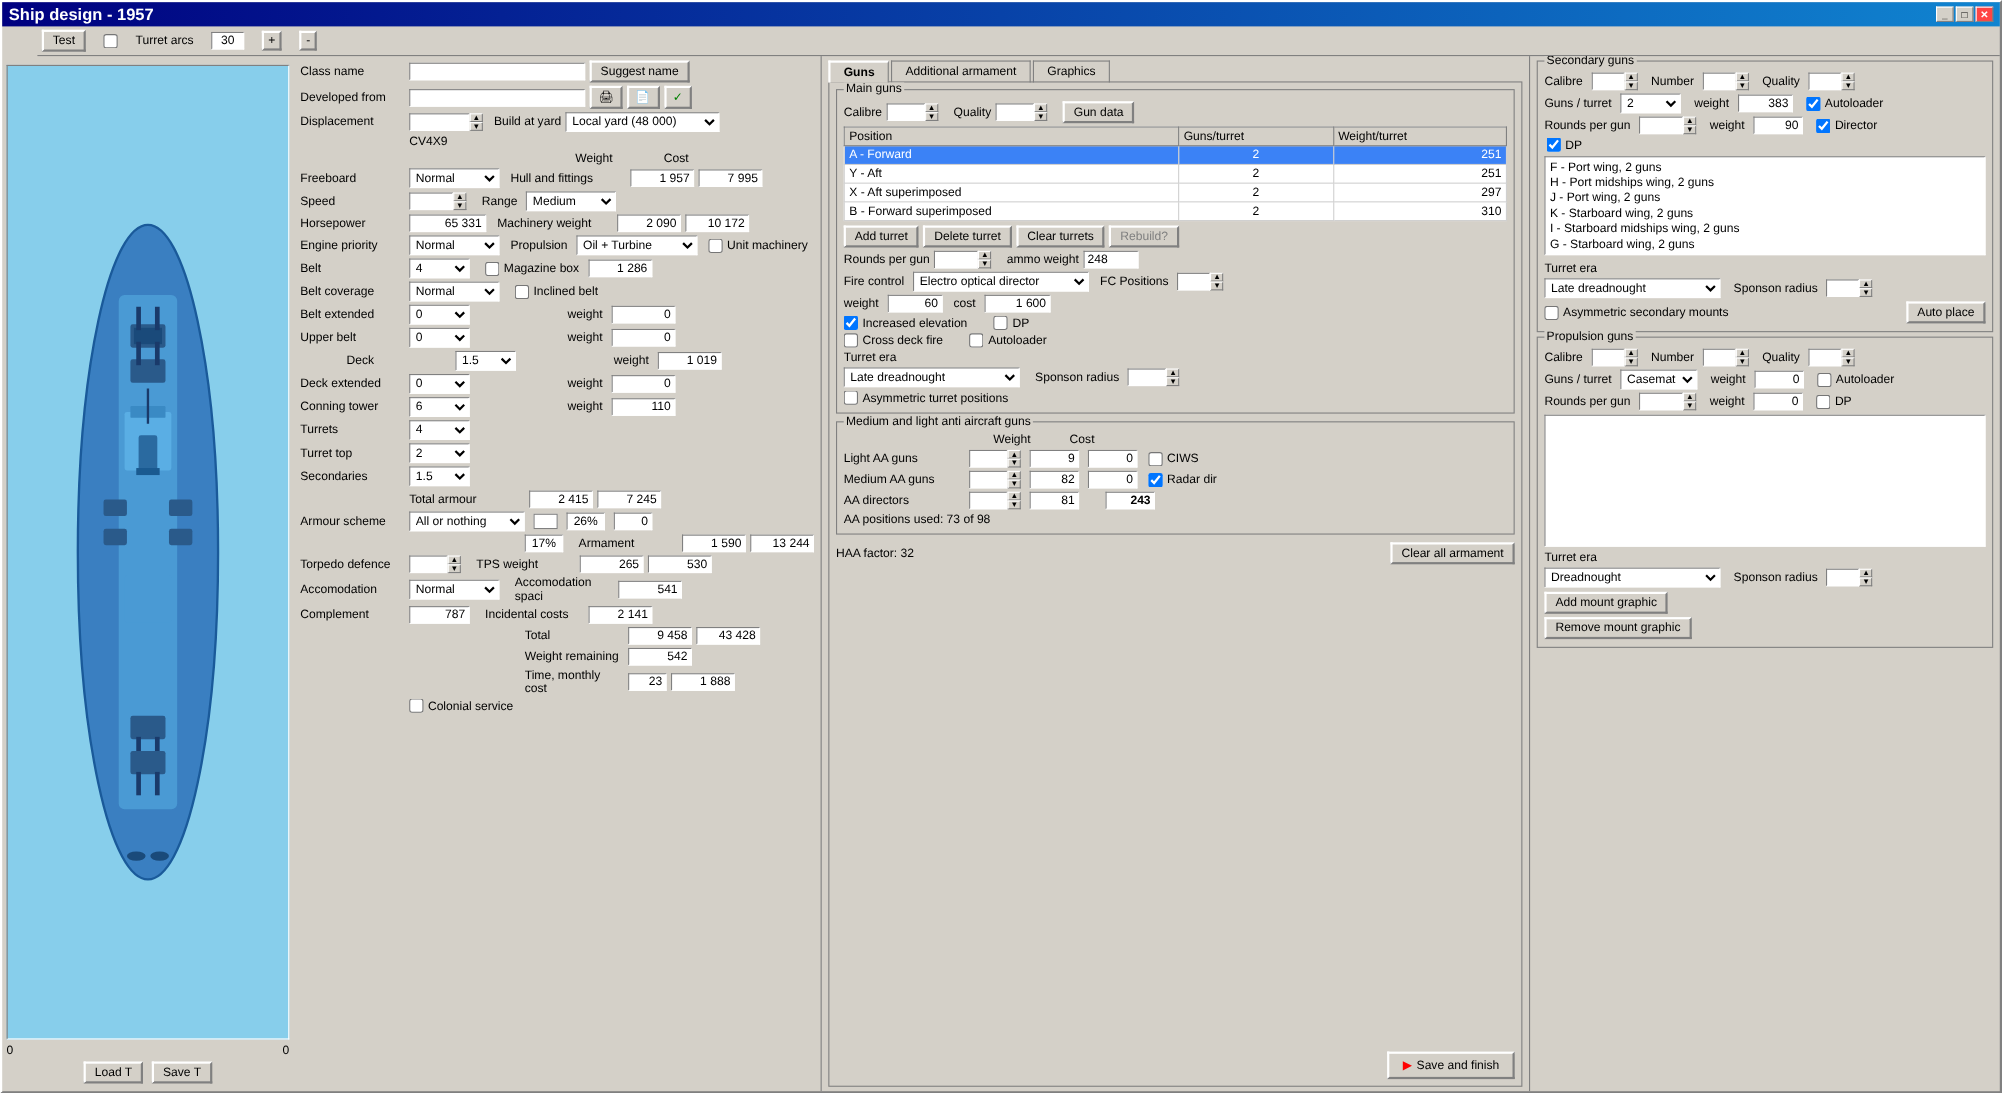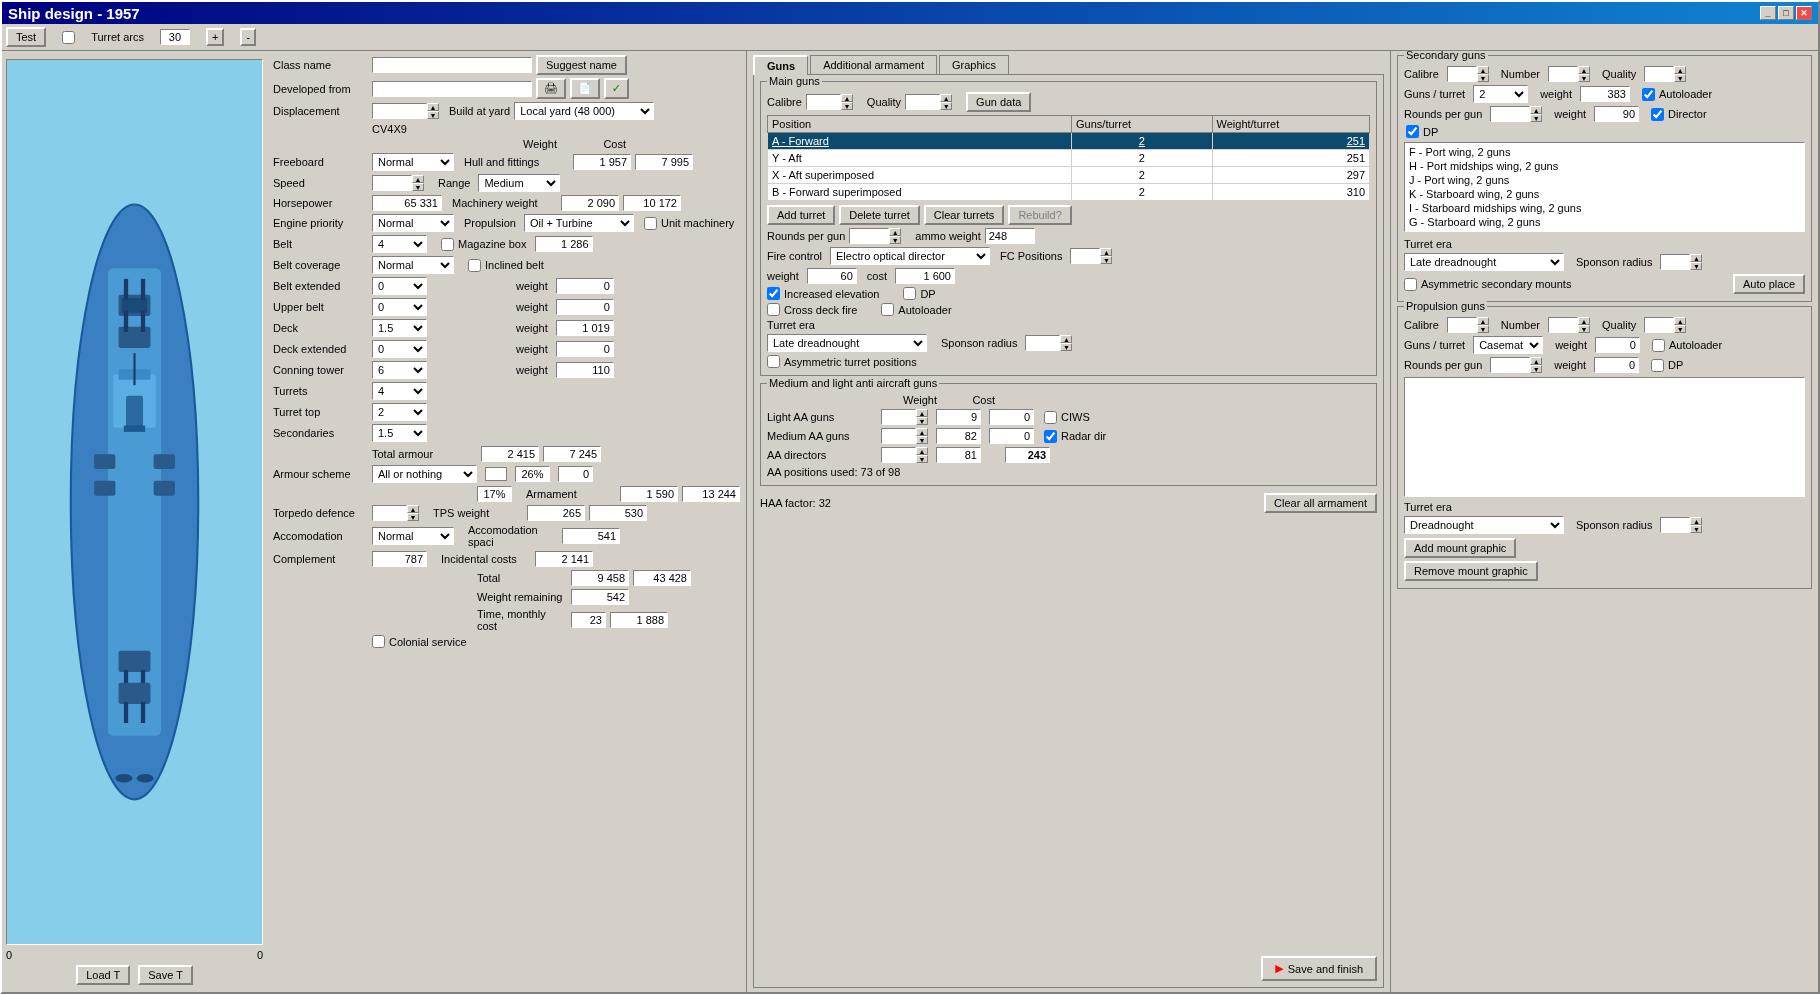--- a/index.html
+++ b/index.html
@@ -167,32 +167,32 @@
       text-align: left;
       font-weight: normal;
     }
     
     table.data-table td {
       border: 1px solid #d0d0d0;
       padding: 2px 4px;
     }
     
     table.data-table tr.selected td {
-      background: #0c4a6e;
+      background: #3b82f6;
       color: white;
-      text-decoration: underline;
     }
     
     .top-toolbar {
       display: flex;
       align-items: center;
       gap: 16px;
       padding: 3px 4px;
       border-bottom: 1px solid #808080;
       flex-shrink: 0;
+      margin-left: 32px;
     }
     
     .inset-box {
       background: white;
       border: 1px solid;
       border-color: #808080 #ffffff #ffffff #808080;
       padding: 1px 3px;
     }
 
     .main-content {
@@ -428,21 +428,21 @@
       <div class="row">
         <span class="lbl" style="width:95px;">Upper belt</span>
         <select style="width:55px;">
           <option>0</option>
         </select>
         <span class="lbl" style="margin-left:85px;">weight</span>
         <div class="inset-box" style="width:58px;text-align:right;margin-left:4px;">0</div>
       </div>
 
       <div class="row">
-        <span class="lbl" style="width:95px;">Deck</span>
+        <span class="lbl" style="width:95px;margin-left:42px;">Deck</span>
         <select style="width:55px;">
           <option>1.5</option>
         </select>
         <span class="lbl" style="margin-left:85px;">weight</span>
         <div class="inset-box" style="width:58px;text-align:right;margin-left:4px;">1 019</div>
       </div>
 
       <div class="row">
         <span class="lbl" style="width:95px;">Deck extended</span>
         <select style="width:55px;">

